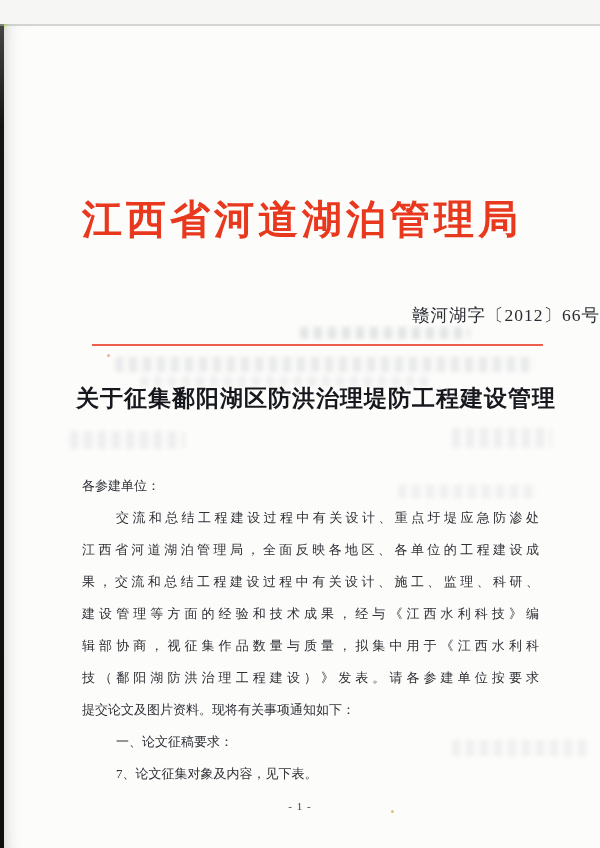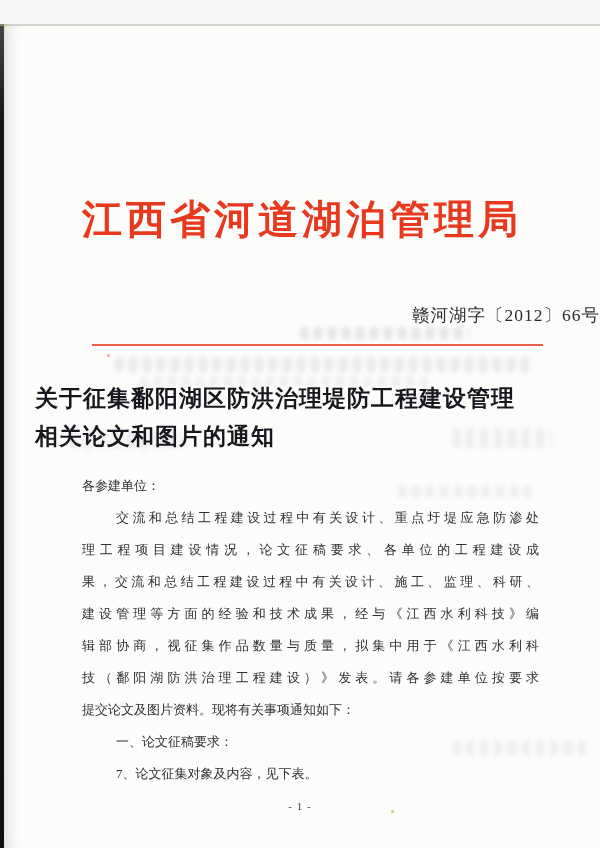--- a/index.html
+++ b/index.html
@@ -70,21 +70,22 @@
     letter-spacing: 1px;
     color: #2a2c33;
     z-index: 4;
   }
   .red-rule {
     position: absolute; left: 92px; top: 320px; width: 451px; height: 2px;
     background: var(--rule-red, #ec604b);
     z-index: 4;
   }
   .notice-title {
-    position: absolute; left: 35px; top: 356px; width: 540px;
+    position: absolute; left: 46px; top: 356px; width: 540px;
+    text-align: center;
     font-size: 23px; line-height: 38px; font-weight: 700;
     letter-spacing: 1px;
     color: #17181e;
     z-index: 4;
   }
   .body-block {
     position: absolute; left: 82px; top: 446px; width: 457px;
     font-size: 13px; line-height: 32px;
     color: #2e3036;
     letter-spacing: 0;
@@ -126,27 +127,26 @@
   <div class="speck" style="left:391px; top:786px; width:3px; height:3px; background:rgba(210,170,60,.7);"></div>
 
   <div class="agency-title">江西省河道湖泊管理局</div>
 
   <div class="doc-number">赣河湖字〔2012〕66号</div>
 
   <div class="red-rule"></div>
 
   <div class="notice-title">
     <div>关于征集鄱阳湖区防洪治理堤防工程建设管理</div>
-    <div>相关论文和图片的通知</div>
   </div>
 
   <div class="body-block">
     <div class="body-line">各参建单位：</div>
     <div class="body-line just indent">交流和总结工程建设过程中有关设计、重点圩堤应急防渗处</div>
-    <div class="body-line just">理工程项目建设情况，论文征稿要求、各单位的工程建设成</div>
+    <div class="body-line just">江西省河道湖泊管理局，全面反映各地区、各单位的工程建设成</div>
     <div class="body-line just">果，交流和总结工程建设过程中有关设计、施工、监理、科研、</div>
     <div class="body-line just">建设管理等方面的经验和技术成果，经与《江西水利科技》编</div>
     <div class="body-line just">辑部协商，视征集作品数量与质量，拟集中用于《江西水利科</div>
     <div class="body-line just">技（鄱阳湖防洪治理工程建设）》发表。请各参建单位按要求</div>
     <div class="body-line">提交论文及图片资料。现将有关事项通知如下：</div>
     <div class="body-line indent">一、论文征稿要求：</div>
     <div class="body-line indent">7、论文征集对象及内容，见下表。</div>
   </div>
 
   <div class="page-number">- 1 -</div>

